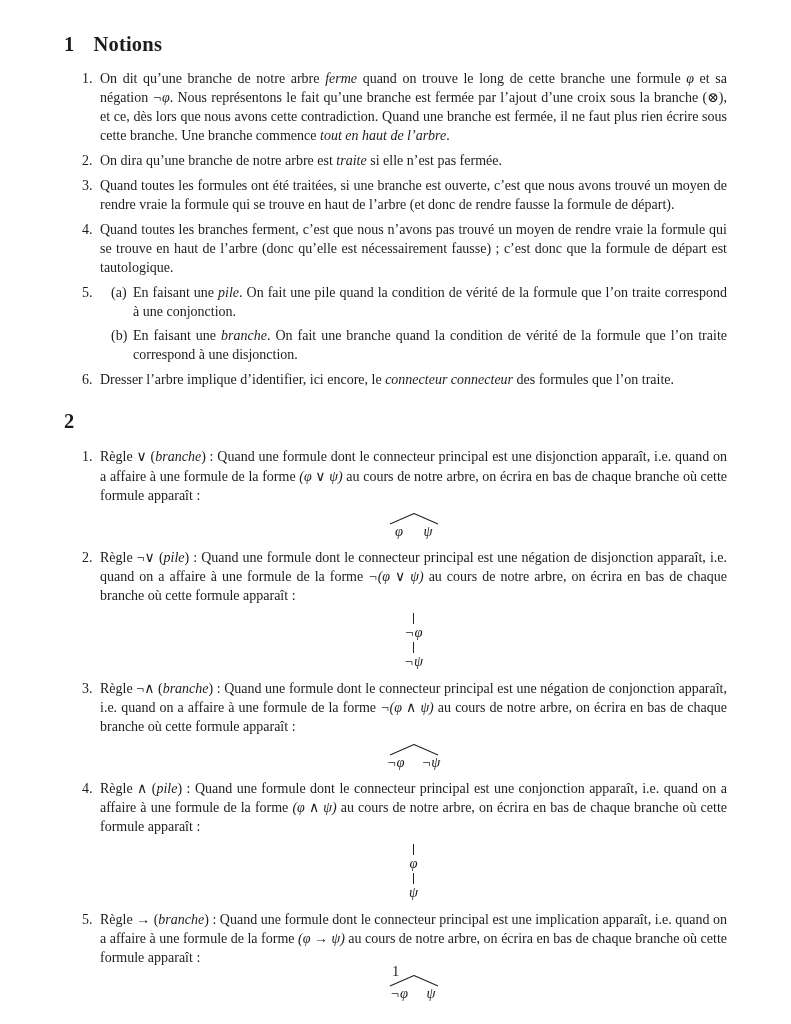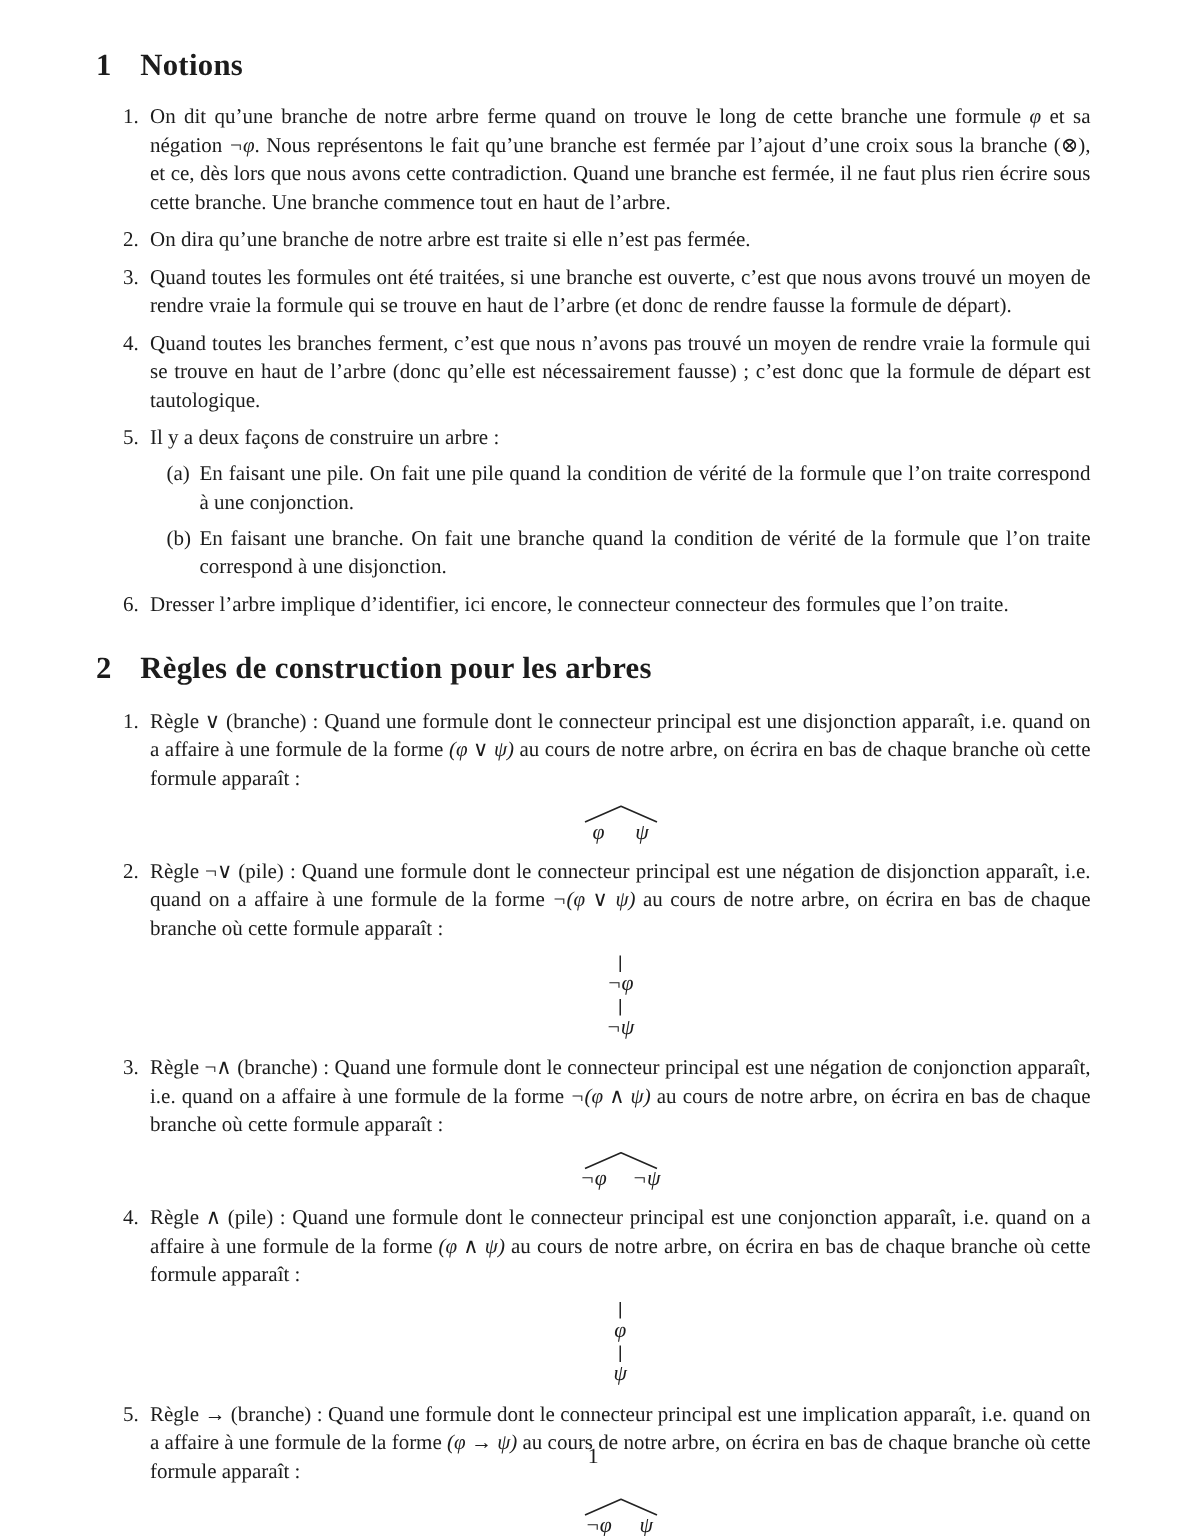--- a/index.html
+++ b/index.html
@@ -43,21 +43,21 @@
     margin-left:33px;
     margin-top:5px;
     margin-bottom:5px;
     text-align:justify;
   }
   .sub > .num{
     position:absolute;
     left:-22px;
     top:0;
   }
-  .it{}
+  .it{font-style:italic;}
   .mt{font-style:italic;}
   .diagram{
     display:flex;
     flex-direction:column;
     align-items:center;
     margin:7px auto 9px auto;
     text-align:center;
   }
   .branch-row{
     display:flex;
@@ -110,39 +110,37 @@
     <div class="item">
       <span class="num">3.</span>
       <div class="txt">Quand toutes les formules ont été traitées, si une branche est ouverte, c’est que nous avons trouvé un moyen de rendre vraie la formule qui se trouve en haut de l’arbre (et donc de rendre fausse la formule de départ).</div>
     </div>
     <div class="item">
       <span class="num">4.</span>
       <div class="txt">Quand toutes les branches ferment, c’est que nous n’avons pas trouvé un moyen de rendre vraie la formule qui se trouve en haut de l’arbre (donc qu’elle est nécessairement fausse) ; c’est donc que la formule de départ est tautologique.</div>
     </div>
     <div class="item">
       <span class="num">5.</span>
-      <div class="txt">Il y a deux façons de construire un arbre :</div>
       <div class="sub">
         <span class="num">(a)</span>
         <div class="txt">En faisant une <span class="it">pile</span>. On fait une pile quand la condition de vérité de la formule que l’on traite correspond à une conjonction.</div>
       </div>
       <div class="sub">
         <span class="num">(b)</span>
         <div class="txt">En faisant une <span class="it">branche</span>. On fait une branche quand la condition de vérité de la formule que l’on traite correspond à une disjonction.</div>
       </div>
     </div>
     <div class="item">
       <span class="num">6.</span>
       <div class="txt">Dresser l’arbre implique d’identifier, ici encore, le <span class="it">connecteur connecteur</span> des formules que l’on traite.</div>
     </div>
   </div>
 
   <div class="sec-heading second">
     <span>2</span>
-    <span>Règles de construction pour les arbres</span>
   </div>
 
   <div class="list">
     <div class="item">
       <span class="num">1.</span>
       <div class="txt">Règle ∨ (<span class="it">branche</span>) : Quand une formule dont le connecteur principal est une disjonction apparaît, i.e. quand on a affaire à une formule de la forme <span class="mt">(φ ∨ ψ)</span> au cours de notre arbre, on écrira en bas de chaque branche où cette formule apparaît :</div>
       <div class="diagram">
           <svg width="52" height="13" class="roof">
             <polyline points="2,12 26,1.5 50,12" fill="none" stroke="#232323" stroke-width="1.1" stroke-linejoin="round"></polyline>
           </svg>

